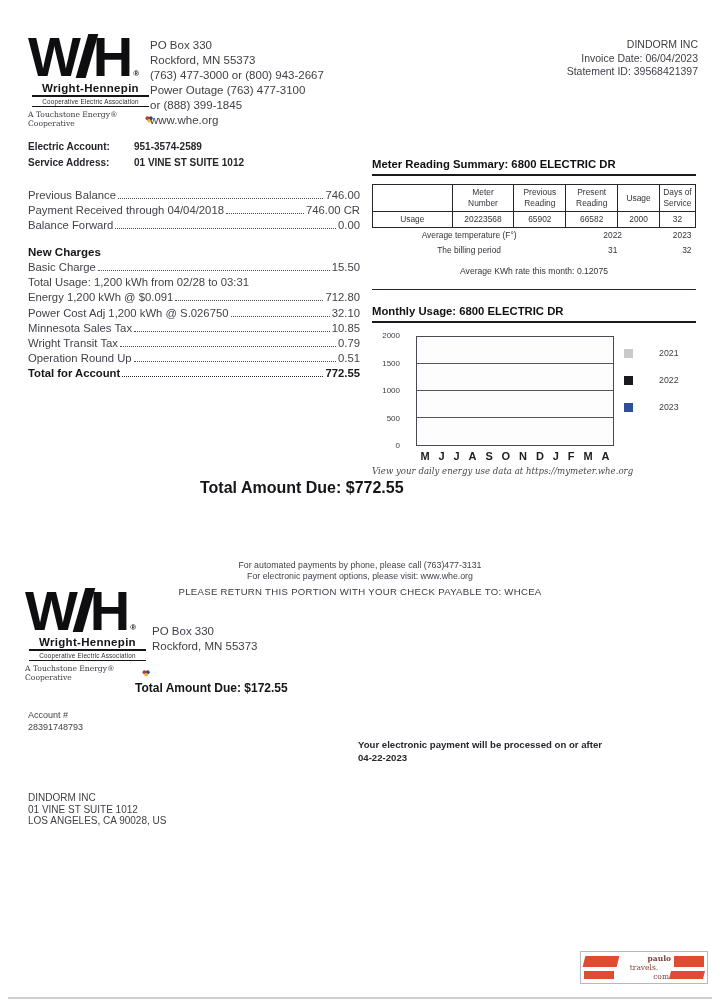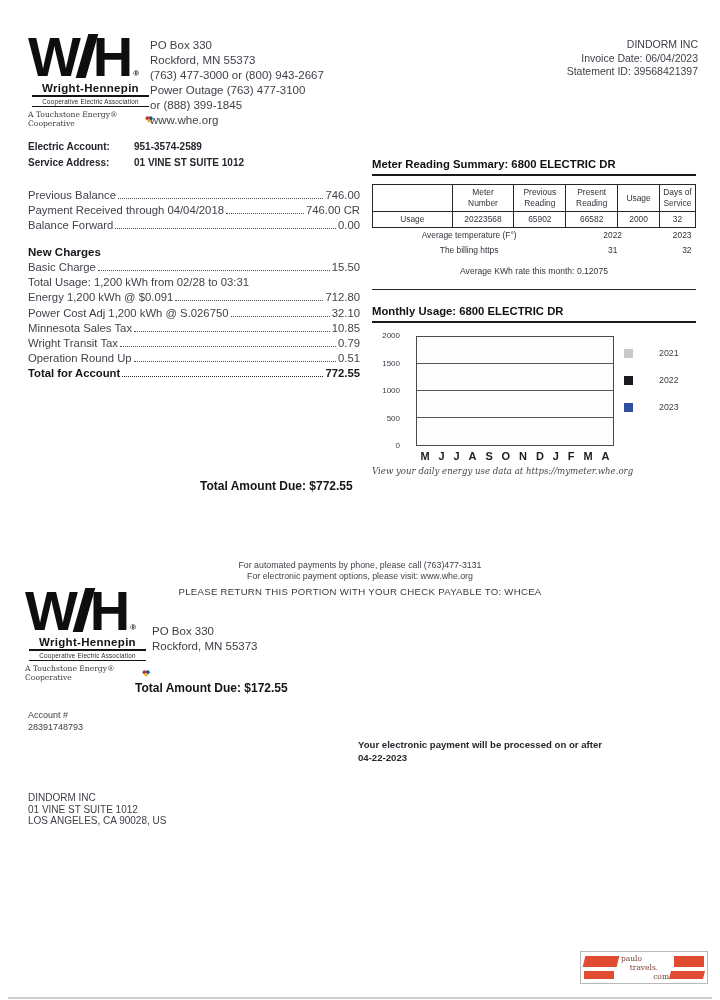--- a/index.html
+++ b/index.html
@@ -61,42 +61,42 @@
   .bar + .bar { margin-left:-1px; }
   .ylabels { position:absolute; left:16px; top:8px; width:24px; height:110px; font-size:8px; color:#3c3c45; }
   .ytick { position:absolute; right:12px;margin-top:45px; }
   .xlabels { position:absolute; left:44px; top:122px; width:198px; display:flex; justify-content:space-around; font-size:11px; font-weight:700; color:#1c1c22; }
   .legend { position:absolute; left:252px; top:20px; display:flex; flex-direction:column; gap:17px; }
   .legend-item { display:flex; align-items:flex-end; gap:26px; }
   .legend-swatch { width:9px; height:9px; display:inline-block; }
   .legend-label { font-size:8.8px; color:#3c3c45; }
   .chart-caption { position:absolute; left:372px; top:466px; font-size:8.6px; font-style:italic; color:#45454e; font-family:"DejaVu Serif", serif; }
 
-  .total-due { position:absolute; left:200px; top:479px; font-size:12px; font-weight:700; color:#141419; }
+  .total-due { position:absolute; left:200px; top:479px; font-size:16px; font-weight:700; color:#141419; }
 
   
   .remit-small { position:absolute; left:120px; width:480px; text-align:center; font-size:8.8px; color:#3e3e47; }
   .remit-phone { top:560px; }
   .remit-elec { top:571px; }
   .remit-return { position:absolute; left:110px; width:500px; top:586px; text-align:center; font-size:9.6px; color:#3a3a43; letter-spacing:0.3px; }
   .stub-addr { position:absolute; left:152px; top:624px; font-size:11.5px; line-height:15px; color:#3e3e47; }
   .stub-total { position:absolute; left:135px; top:681px; font-size:12px; font-weight:700; color:#141419; }
   .acct-num { position:absolute; left:28px; top:709px; font-size:9px; line-height:12px; color:#3e3e47; }
   .processing { position:absolute; left:358px; top:739px; font-size:9.6px; line-height:12.5px; font-weight:700; color:#26262e; }
   .mailing { position:absolute; left:28px; top:792px; font-size:10px; line-height:11.5px; color:#3e3e47; }
 
   
   .watermark { position:absolute; left:580px; top:951px; width:128px; height:33px; border:1px solid #b9b9b9; background:#fff; }
   .wm-bar { position:absolute; background:#e04b32; }
   .wm-lt { left:3px; top:4px; width:34px; height:11px; transform:skewX(-14deg); }
   .wm-lb { left:3px; top:19px; width:30px; height:8px; }
   .wm-rt { right:3px; top:4px; width:30px; height:11px; }
   .wm-rb { right:3px; top:19px; width:34px; height:8px; transform:skewX(-14deg); }
   .wm-text { position:absolute; left:36px; right:36px; top:2px; bottom:2px; font-family:"DejaVu Serif", serif; font-size:7.5px; line-height:9px; color:#7e4035; }
-  .wm-text .l1 { text-align:left; padding-left:4px; }
+  .wm-text .l1 { text-align:right; padding-left:4px;font-weight:bold; }
   .wm-text .l2 { text-align:center; }
   .wm-text .l3 { text-align:right; padding-right:2px; }
 
   .bottom-edge { position:absolute; left:8px; right:8px; bottom:1px; height:2px; background:#cfcfcf; }
 </style>
 </head>
 <body>
 
 <div class="page">
 
@@ -230,21 +230,21 @@
         <td>66582</td>
         <td>2000</td>
         <td>32</td>
       </tr>
       <tr class="foot">
         <td colspan="3">Average temperature (F°)</td>
         <td colspan="2" class="div-left">2022</td>
         <td class="right">2023</td>
       </tr>
       <tr class="foot">
-        <td colspan="3">The billing https</td>
+        <td colspan="3">The billing period</td>
         <td colspan="2" class="div-left">31</td>
         <td class="right">32</td>
       </tr>
     </tbody>
   </table>
   <div class="avg-rate">Average KWh rate this month: 0.12075</div>
   <div class="meter-outer"></div>
 
   <div class="rcol-title usage-title">Monthly Usage: 6800 ELECTRIC DR</div>
   <div class="chart">

